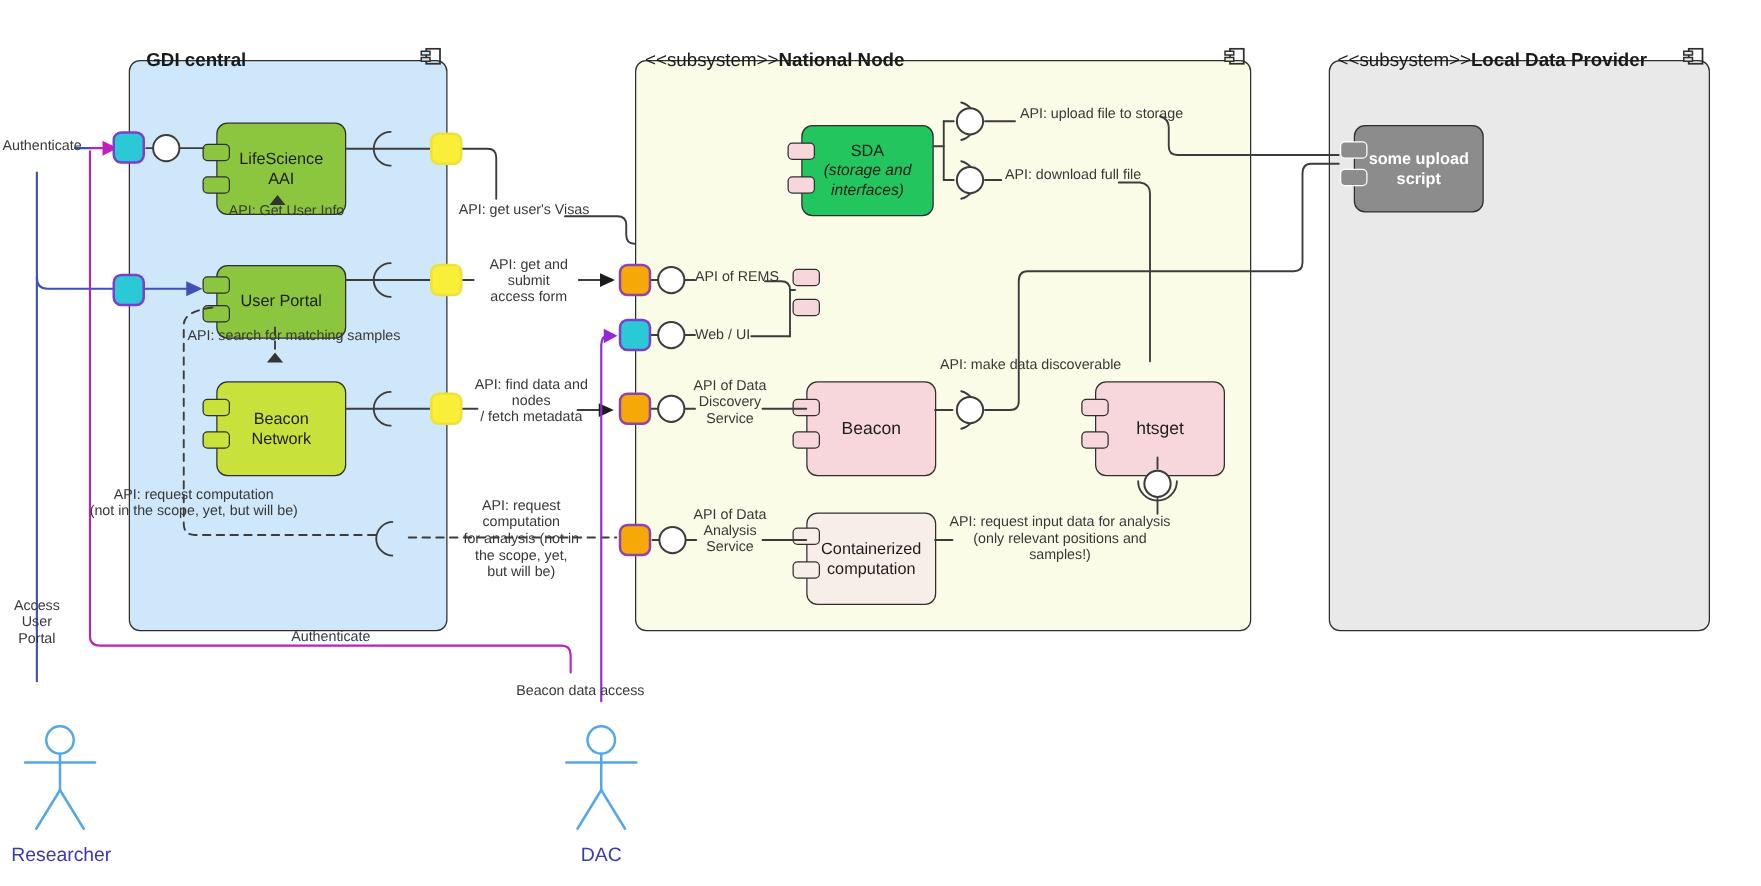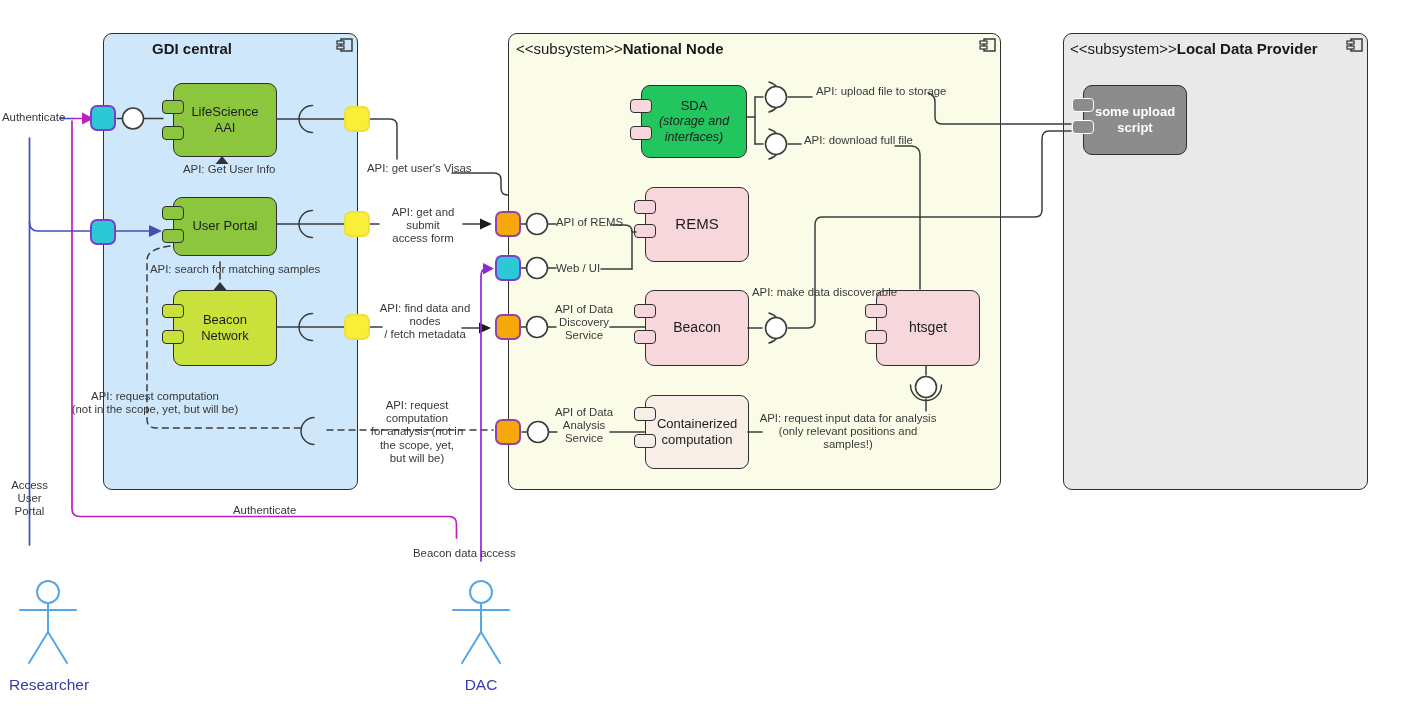--- a/index.html
+++ b/index.html
@@ -16,33 +16,33 @@
   .tab{position:absolute;width:22px;height:14px;border:1.6px solid #2f2f2f;border-radius:4px;box-sizing:border-box;}
   .port{position:absolute;width:26px;height:26px;border-radius:7px;box-sizing:border-box;}
   .port.teal{background:#2bc9d6;border:2px solid #7c3fc9;}
   .port.orange{background:#f7a809;border:2px solid #8e44ad;}
   .port.yellow{background:#f9ee38;border:2px solid #ece239;}
   .lbl{position:absolute;font-size:11.4px;line-height:1.16;white-space:pre-line;color:#383838;}
   .lbl.center{text-align:center;}
   .actor-name{position:absolute;font-size:15.5px;font-weight:400;color:#3a3aad;text-align:center;}
   svg.overlay{position:absolute;left:0;top:0;z-index:5;}
   .above{z-index:6;}
-  .shape{z-index:2;}
+  .shape{z-index:2;margin-top:15px;}
   .txt{z-index:7;}
 </style>
 </head>
 <body>
 
 <div id="canvas">
 
   <div class="container-box shape" style="left:103px;top:33px;width:255px;height:457px;background:#cfe7fb;"></div>
   <div class="container-box shape" style="left:508px;top:33px;width:493px;height:457px;background:#fbfce8;"></div>
   <div class="container-box shape" style="left:1063px;top:33px;width:305px;height:457px;background:#e9e9e9;"></div>
 
-  <div class="container-title txt" style="left:117px;top:40px;font-weight:700;margin-left:35px;">
+  <div class="container-title txt" style="left:117px;top:40px;font-weight:700;">
     <span class="bold">GDI central</span>
   </div>
   <div class="container-title txt" style="left:516px;top:40px;">
     <span class="stereo">&lt;&lt;subsystem&gt;&gt;</span><span class="bold">National Node</span>
   </div>
   <div class="container-title txt" style="left:1070px;top:40px;">
     <span class="stereo">&lt;&lt;subsystem&gt;&gt;</span><span class="bold">Local Data Provider</span>
   </div>
 
   <svg class="txt" style="position:absolute;left:336px;top:38px;" width="18" height="15">
@@ -82,23 +82,20 @@
   <div class="tab shape" style="left:162px;top:330px;background:#c9e23b;"></div>
 
   <div class="comp shape" style="left:641px;top:85px;width:106px;height:73px;background:#22c55e;">
     <span>SDA</span>
     <span class="sub">(storage and
 interfaces)</span>
   </div>
   <div class="tab shape" style="left:630px;top:99px;background:#f7d7db;"></div>
   <div class="tab shape" style="left:630px;top:126px;background:#f7d7db;"></div>
 
-  <div class="comp shape" style="left:645px;top:187px;width:104px;height:75px;background:#f7d7db;font-size:15px;">
-    <span>REMS</span>
-  </div>
   <div class="tab shape" style="left:634px;top:200px;background:#f7d7db;"></div>
   <div class="tab shape" style="left:634px;top:224px;background:#f7d7db;"></div>
 
   <div class="comp shape" style="left:645px;top:290px;width:104px;height:76px;background:#f7d7db;font-size:14px;">
     <span>Beacon</span>
   </div>
   <div class="tab shape" style="left:634px;top:304px;background:#f7d7db;"></div>
   <div class="tab shape" style="left:634px;top:330px;background:#f7d7db;"></div>
 
   <div class="comp shape" style="left:645px;top:395px;width:104px;height:74px;background:#f8eee8;">

